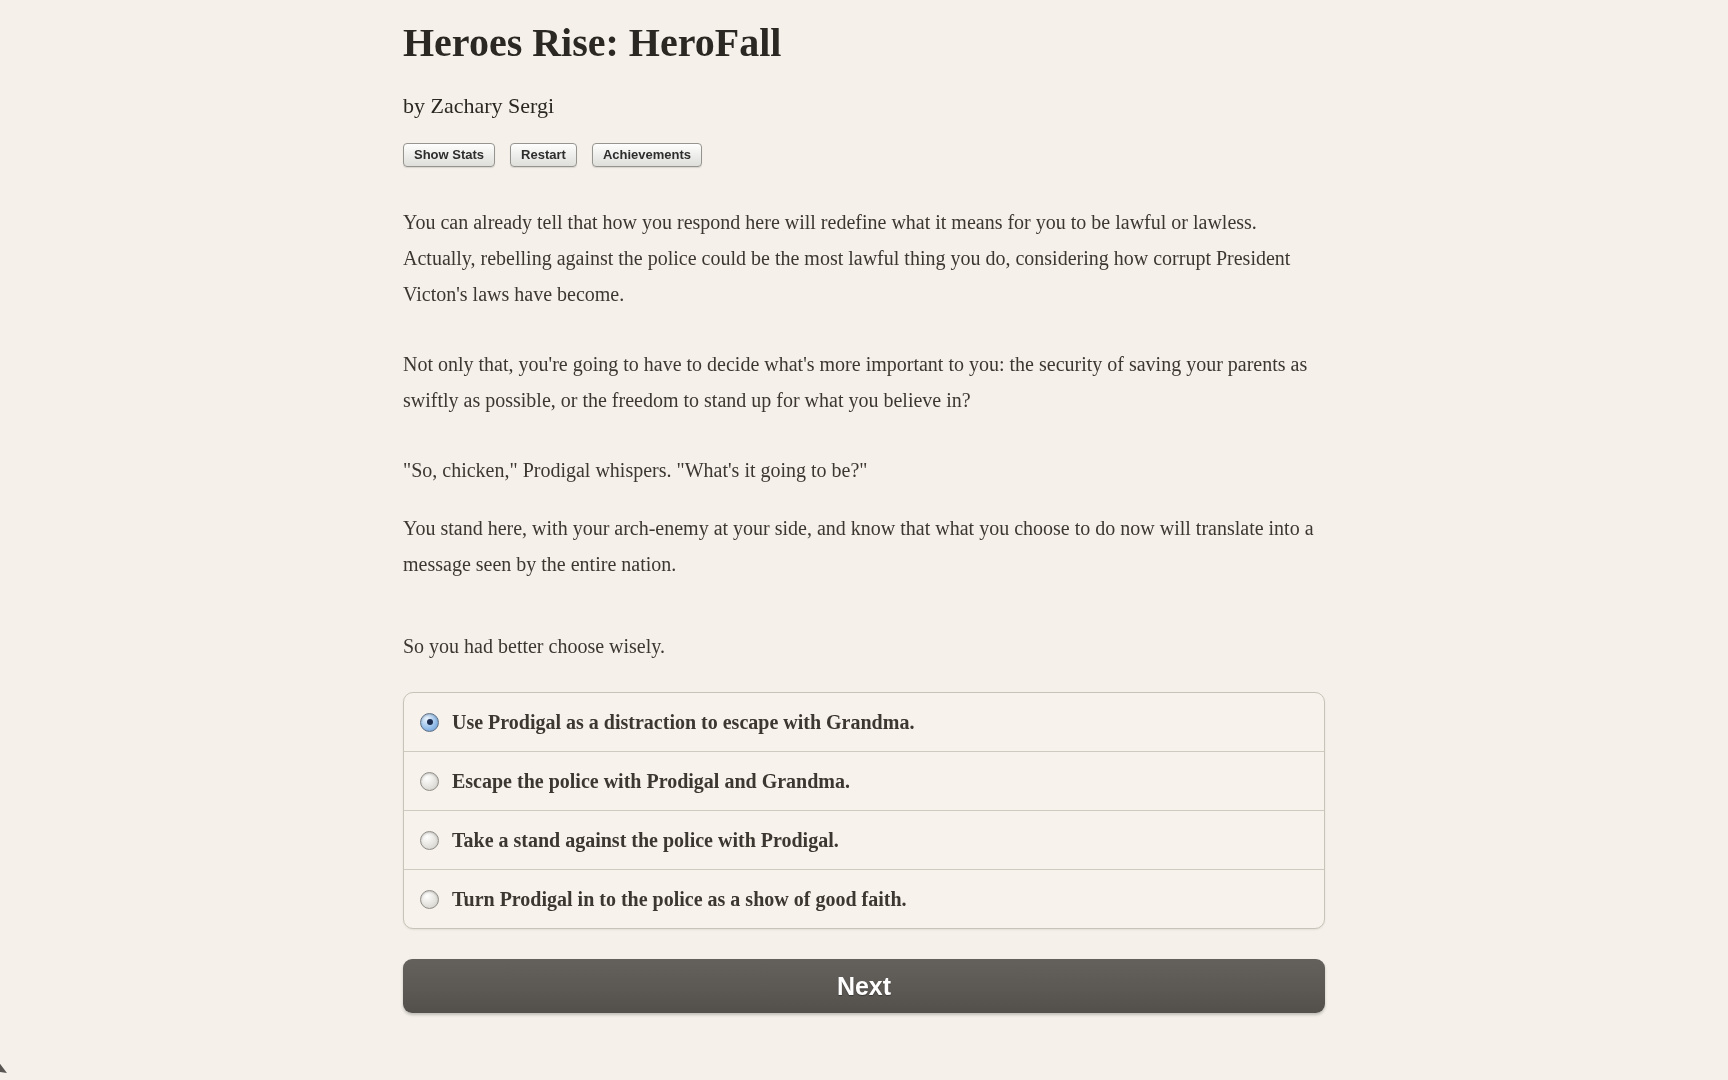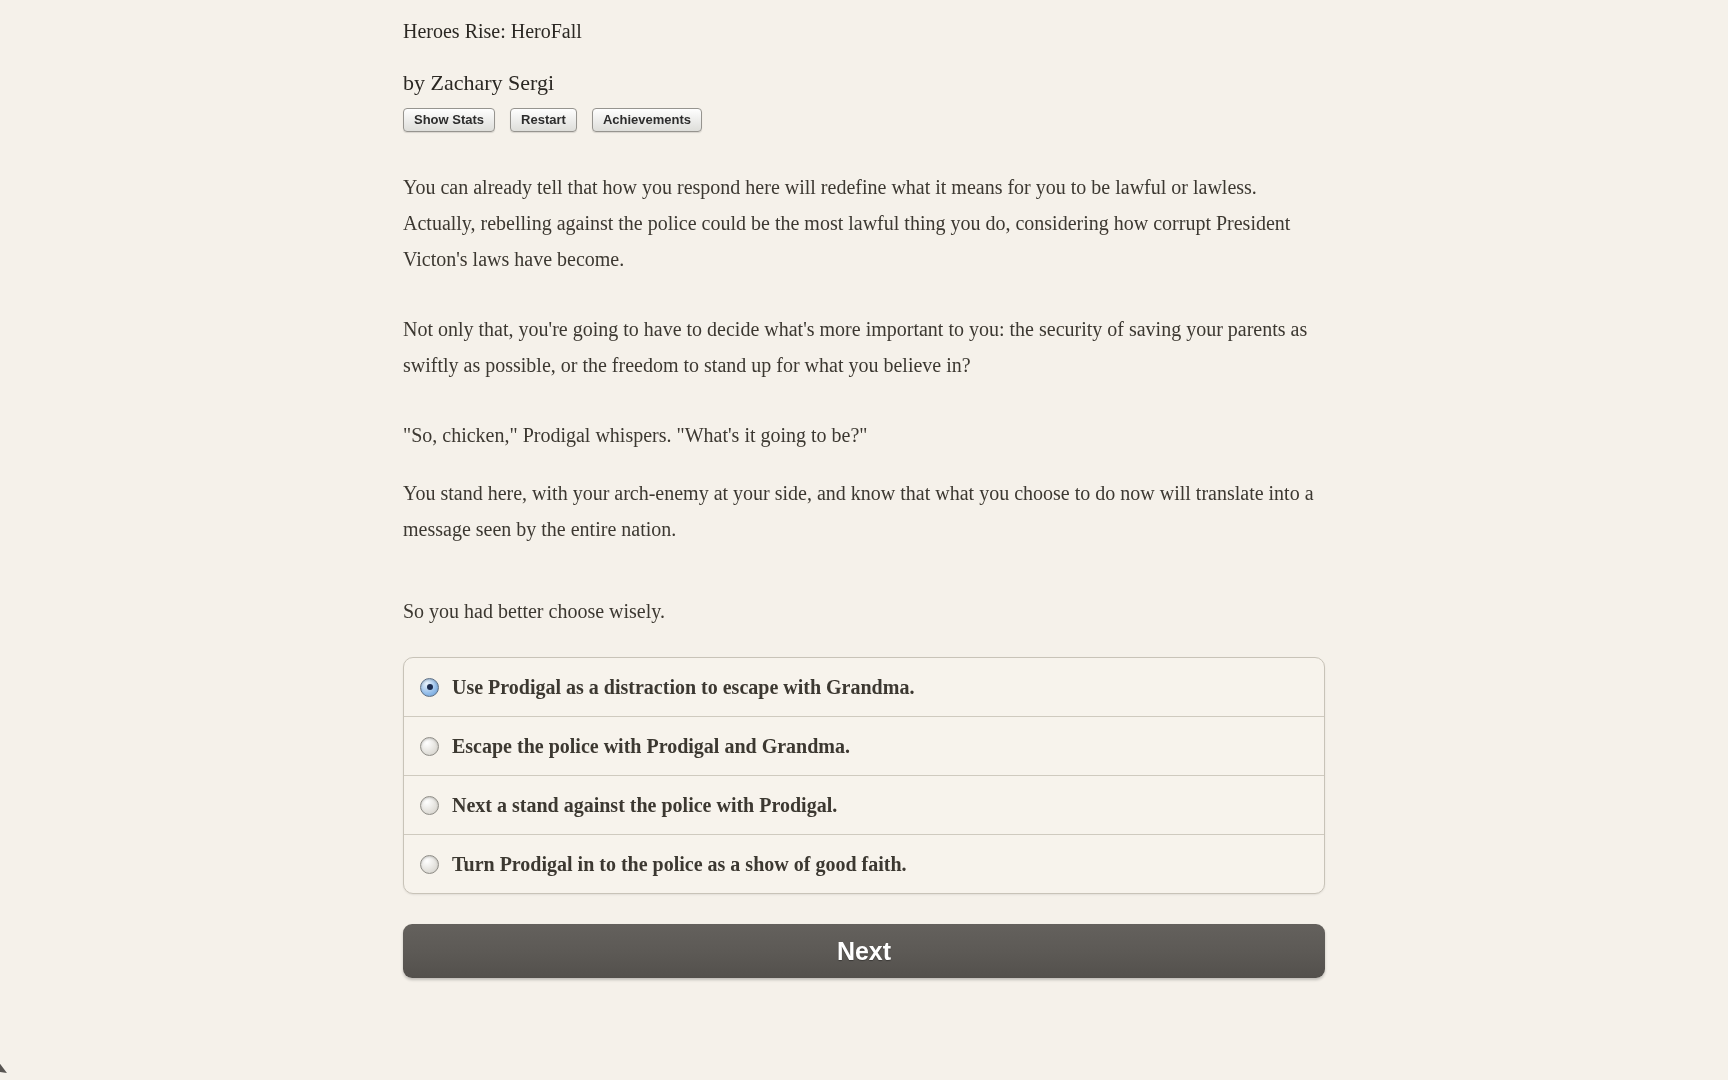--- a/index.html
+++ b/index.html
@@ -21,33 +21,33 @@
     color:var(--text);
     position:relative;
     overflow:hidden;
   }
   .content{
     width:922px;
     margin:0 auto;
     padding-top:16px;
   }
   .page-title{
-    font-size:20px;
-    font-weight:normal;
+    font-size:40px;
+    font-weight:bold;
     color:var(--title);
     margin:4px 0 0 0;
     line-height:1.15;
   }
   .byline{
     font-size:22px;
     margin-top:27px;
     color:var(--title);
   }
   .toolbar{
-    margin-top:12px;
+    margin-top:24px;
     display:flex;
     gap:15px;
     align-items:flex-end;
   }
   .tool-btn{
     font-family:"Liberation Sans",sans-serif;
     font-size:13px;
     font-weight:bold;
     color:#2d2d2d;
     padding:4px 10px;
@@ -165,21 +165,21 @@
     <label class="choice-row selected">
       <span class="radio"></span>
       <span class="choice-label">Use Prodigal as a distraction to escape with Grandma.</span>
     </label>
     <label class="choice-row">
       <span class="radio"></span>
       <span class="choice-label">Escape the police with Prodigal and Grandma.</span>
     </label>
     <label class="choice-row">
       <span class="radio"></span>
-      <span class="choice-label">Next a stand against the police with Prodigal.</span>
+      <span class="choice-label">Take a stand against the police with Prodigal.</span>
     </label>
     <label class="choice-row">
       <span class="radio"></span>
       <span class="choice-label">Turn Prodigal in to the police as a show of good faith.</span>
     </label>
   </div>
 
   <button class="next-btn">Next</button>
 
 </div>

